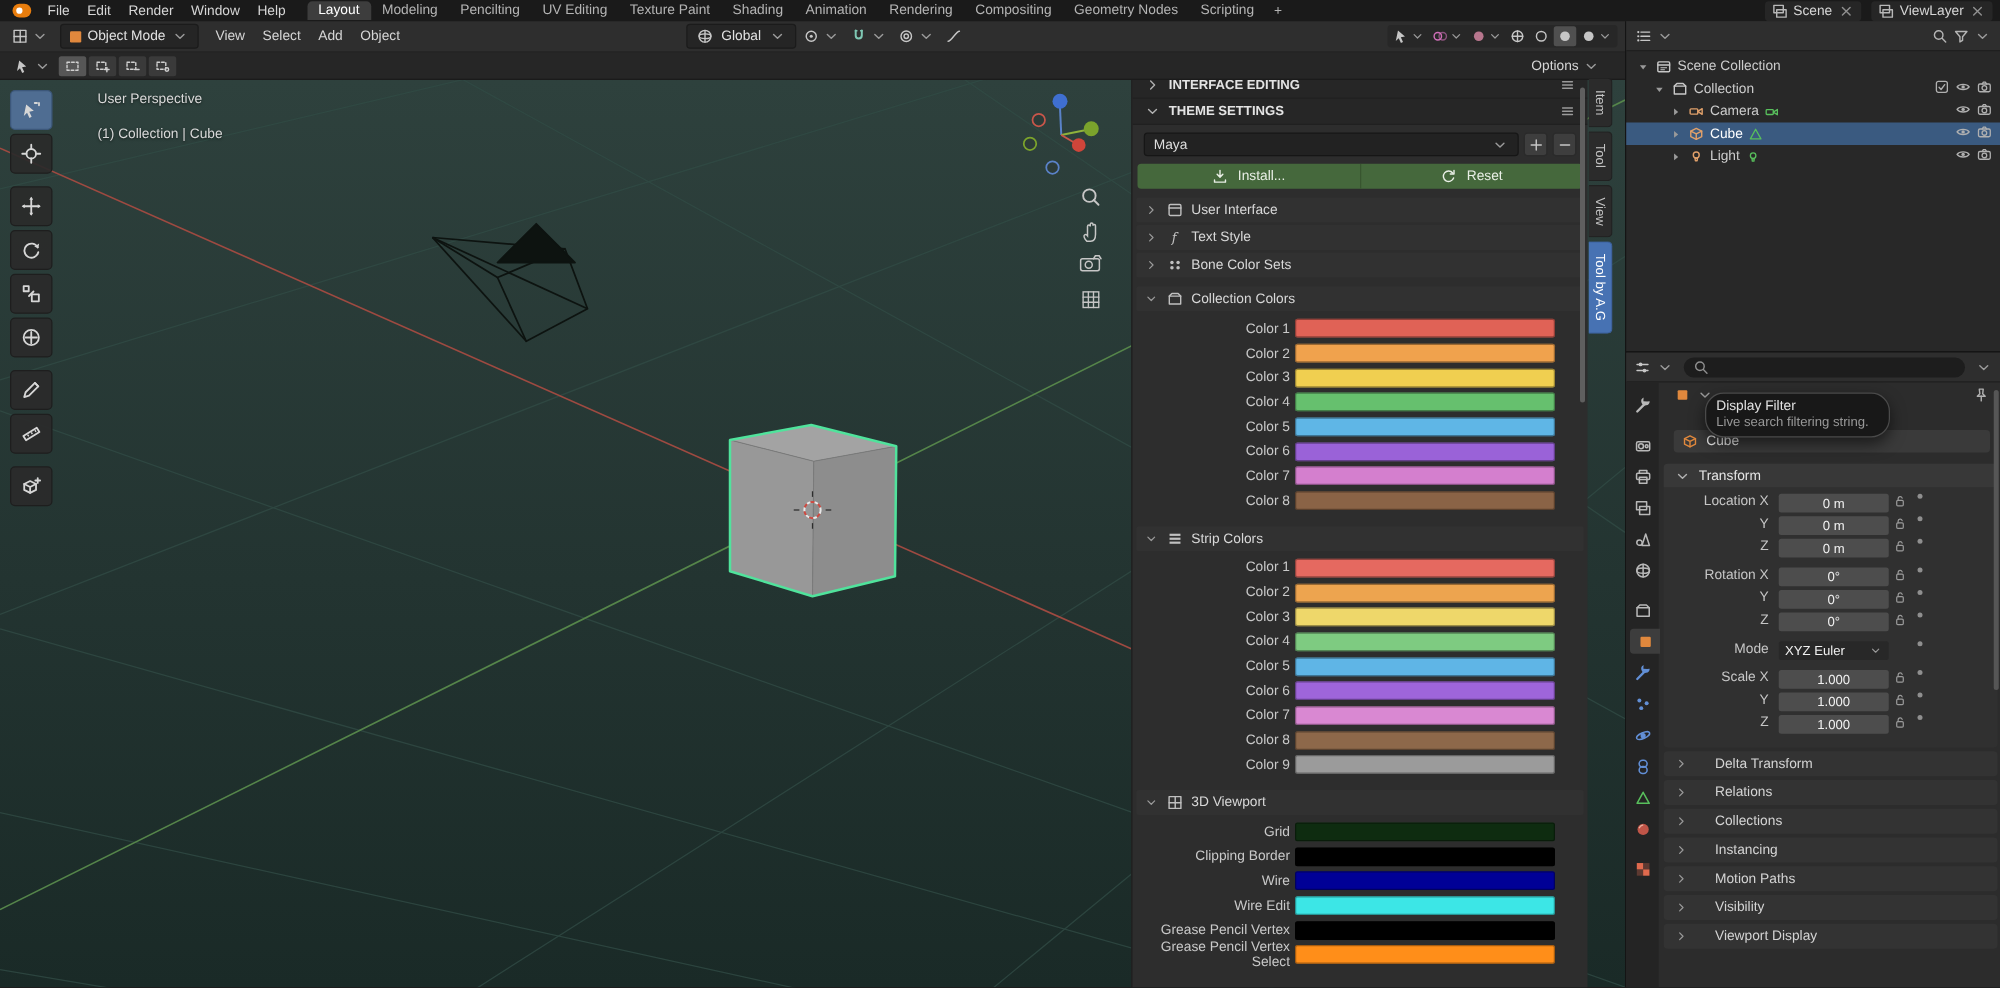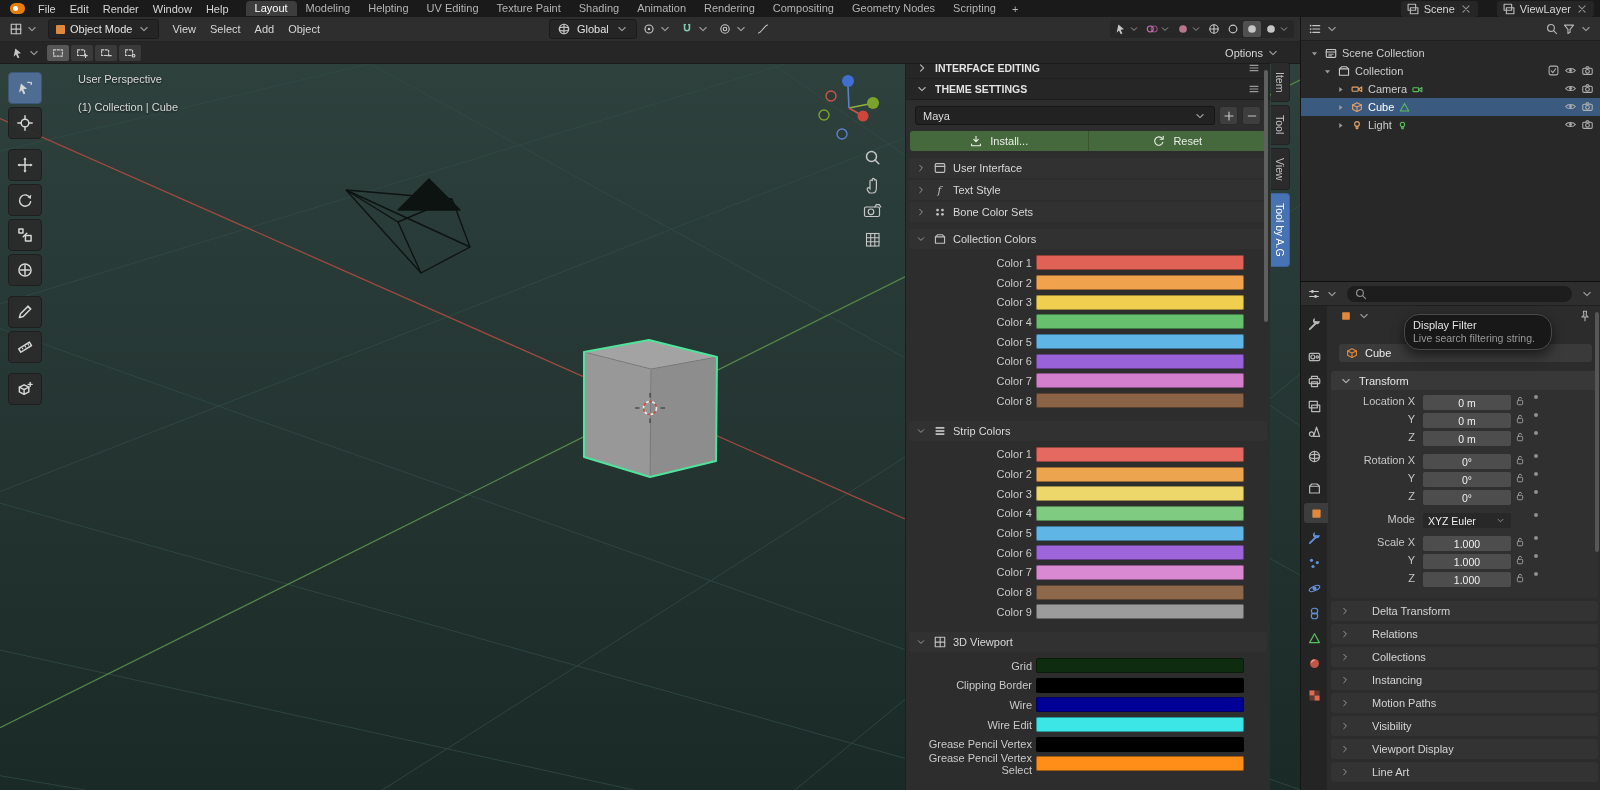--- a/index.html
+++ b/index.html
@@ -11,21 +11,21 @@
 
   
   #topbar{position:absolute;left:0;top:0;width:1600px;height:17px;background:#1a1a1a;
     display:flex;align-items:center;padding:0 6px;gap:2px}
   .logo{width:15px;height:11px;margin:0 4px;border-radius:6px;background:#e87d0d;position:relative}
   .logo::after{content:"";position:absolute;left:3px;top:3px;width:5px;height:5px;border-radius:50%;background:#fff}
   .menu{padding:1px 7px;color:#d6d6d6;border-radius:3px;cursor:default}
   .ws{padding:1px 9px 2px;color:#b4b4b4;border-radius:4px 4px 0 0;white-space:nowrap}
   .ws.active{background:#3d3d3d;color:#ffffff}
   .ws-plus{padding:0 7px;color:#b4b4b4}
-  .tb-right{margin-left:auto;display:flex;align-items:center;gap:19px}
+  .tb-right{margin-left:auto;display:flex;align-items:center;gap:8px}
   .tb-field{display:flex;align-items:center;gap:4px;background:#262626;border-radius:3px;padding:1px 5px;color:#d6d6d6}
 
   
   #vheader{position:absolute;left:0;top:17px;width:1300px;height:25px;background:#2e2e2e;
     border-bottom:1px solid #232323;display:flex;align-items:center;padding:0 6px;gap:2px}
   .hbtn{display:flex;align-items:center;gap:2px;padding:2px 3px;border-radius:3px}
   .mode-dd{display:flex;align-items:center;gap:5px;background:#252525;border:1px solid #1b1b1b;
     border-radius:3px;padding:2px 7px;margin:0 4px;color:#e2e2e2}
   .mode-sq{width:9px;height:9px;background:#e0883d;border-radius:1px}
   .dd-field{display:flex;align-items:center;gap:6px;background:#252525;border:1px solid #1b1b1b;
@@ -117,21 +117,21 @@
     align-items:center;justify-content:center;font-size:10.5px}
   .fld.dd{background:#282828;justify-content:space-between;padding:0 5px}
   .lockc{width:18px;display:flex;justify-content:center}
   .dotc{width:14px;display:flex;justify-content:center}
   .dot{width:4px;height:4px;border-radius:50%;background:#8f8f8f}
   .cpan{height:20px;margin:3px 2px 0 0;background:#333333;border-radius:3px;display:flex;
     align-items:center;gap:21px;padding:0 8px;color:#d4d4d4}
   .pr-scroll{position:absolute;right:1px;top:30px;width:4px;height:240px;background:#565656;border-radius:2px}
 
   
-  #tooltip{position:absolute;left:1404px;top:314px;width:148px;background:#181818;
+  #tooltip{position:absolute;left:1364px;top:314px;width:148px;background:#181818;
     border:1px solid #4a4a4a;border-radius:15px;padding:4px 8px 5px;z-index:40;
     box-shadow:0 5px 12px rgba(0,0,0,.55)}
   .tt1{color:#e2e2e2}
   .tt2{color:#989898;font-size:10.5px;margin-top:1px}
 </style>
 </head>
 <body>
 
 <div id="app">
 
@@ -140,21 +140,21 @@
     <nav id="tb-menus" class="hstack">
         <span class="menu">File</span>
         <span class="menu">Edit</span>
         <span class="menu">Render</span>
         <span class="menu">Window</span>
         <span class="menu">Help</span>
       </nav>
     <div id="tb-workspaces" class="hstack" style="margin-left:8px">
         <span class="ws active">Layout</span>
         <span class="ws">Modeling</span>
-        <span class="ws">Help­ting</span>
+        <span class="ws">Pencil­ting</span>
         <span class="ws">UV Editing</span>
         <span class="ws">Texture Paint</span>
         <span class="ws">Shading</span>
         <span class="ws">Animation</span>
         <span class="ws">Rendering</span>
         <span class="ws">Compositing</span>
         <span class="ws">Geometry Nodes</span>
         <span class="ws">Scripting</span>
         <span class="ws-plus">+</span>
       </div>
@@ -1269,26 +1269,20 @@
               <path d="M6.3 4.4 9.9 8 6.3 11.6" fill="none" stroke="#9a9a9a" stroke-width="1.3" stroke-linecap="round" stroke-linejoin="round"></path>
             </svg>
             <span>Visibility</span>
           </div>
           <div class="cpan">
             <svg width="12" height="12" viewBox="0 0 16 16">
               <path d="M6.3 4.4 9.9 8 6.3 11.6" fill="none" stroke="#9a9a9a" stroke-width="1.3" stroke-linecap="round" stroke-linejoin="round"></path>
             </svg>
             <span>Viewport Display</span>
           </div>
-          <div class="cpan">
-            <svg width="12" height="12" viewBox="0 0 16 16">
-              <path d="M6.3 4.4 9.9 8 6.3 11.6" fill="none" stroke="#9a9a9a" stroke-width="1.3" stroke-linecap="round" stroke-linejoin="round"></path>
-            </svg>
-            <span>Line Art</span>
-          </div>
         </div>
     </div>
     <div class="pr-scroll"></div>
   </section>
 
   <div id="tooltip">
     <div class="tt1">Display Filter</div>
     <div class="tt2">Live search filtering string.</div>
   </div>
 

